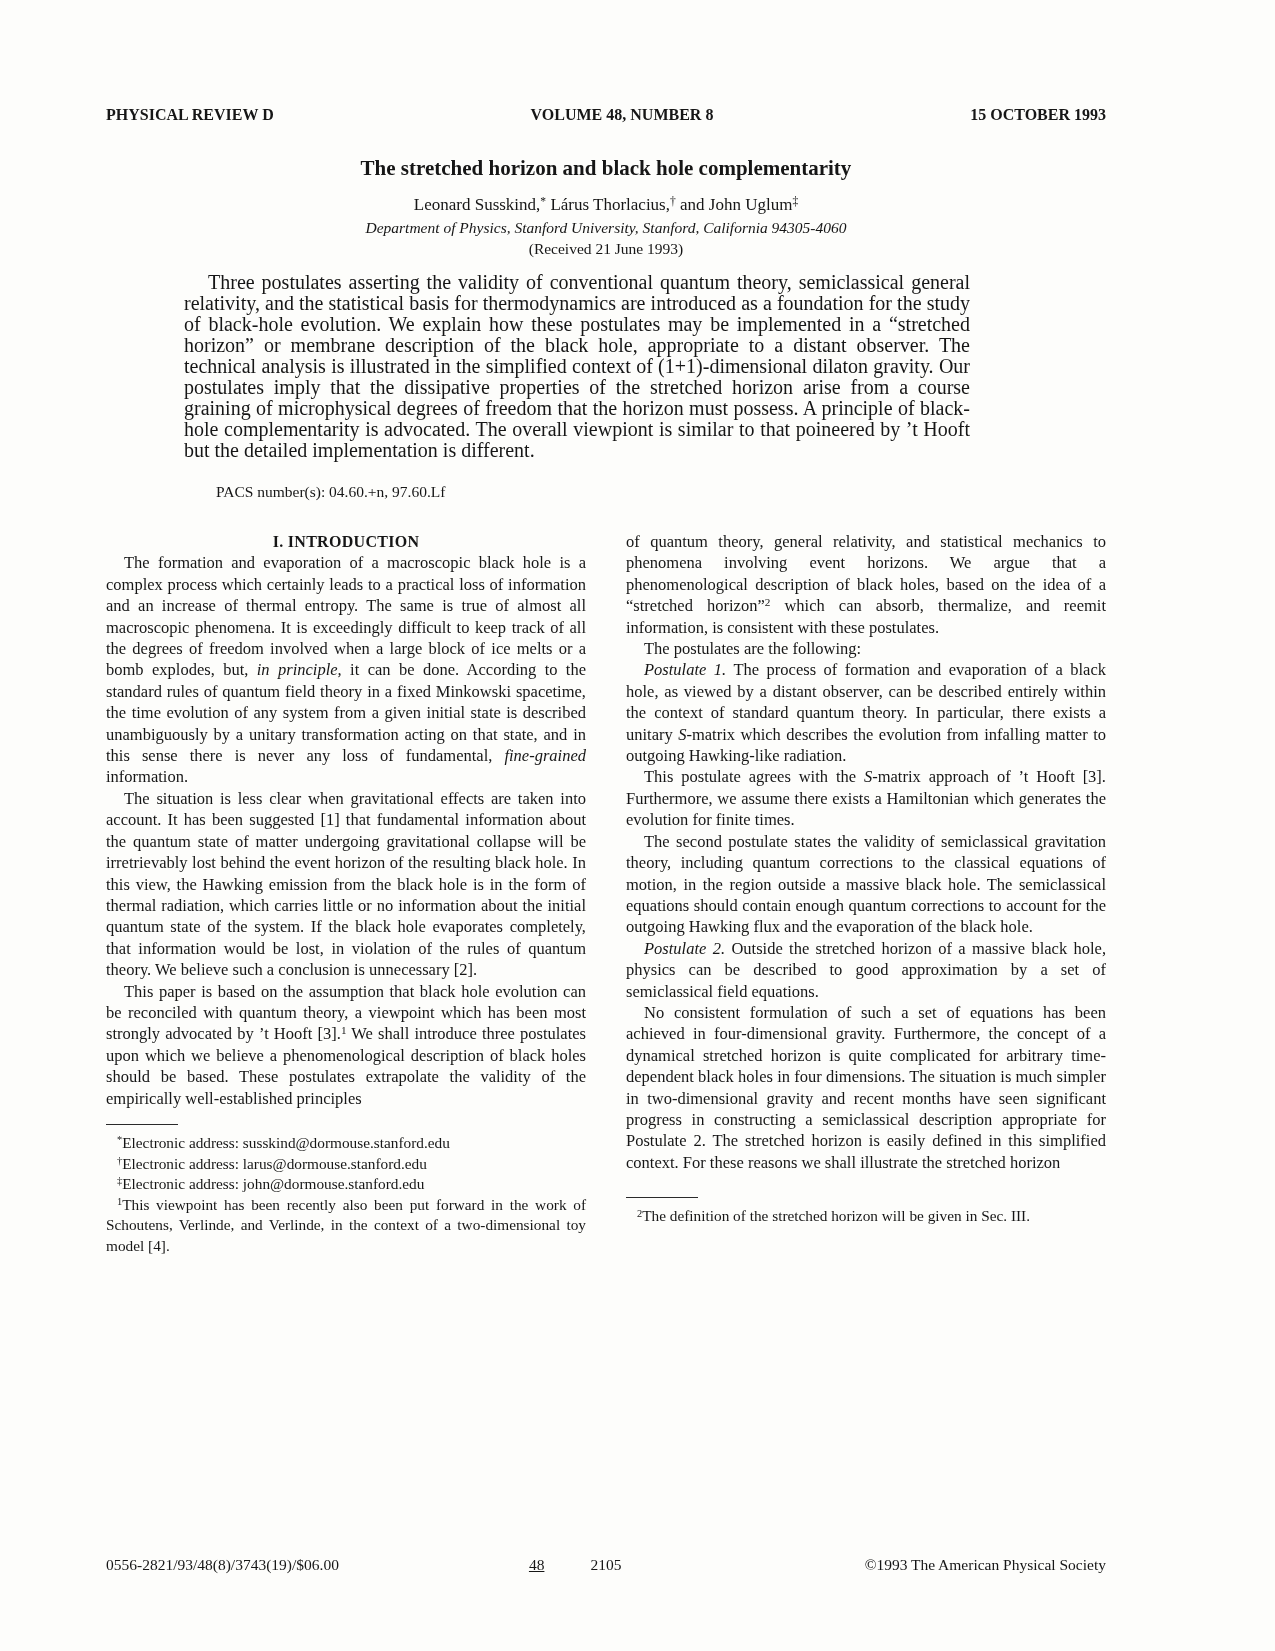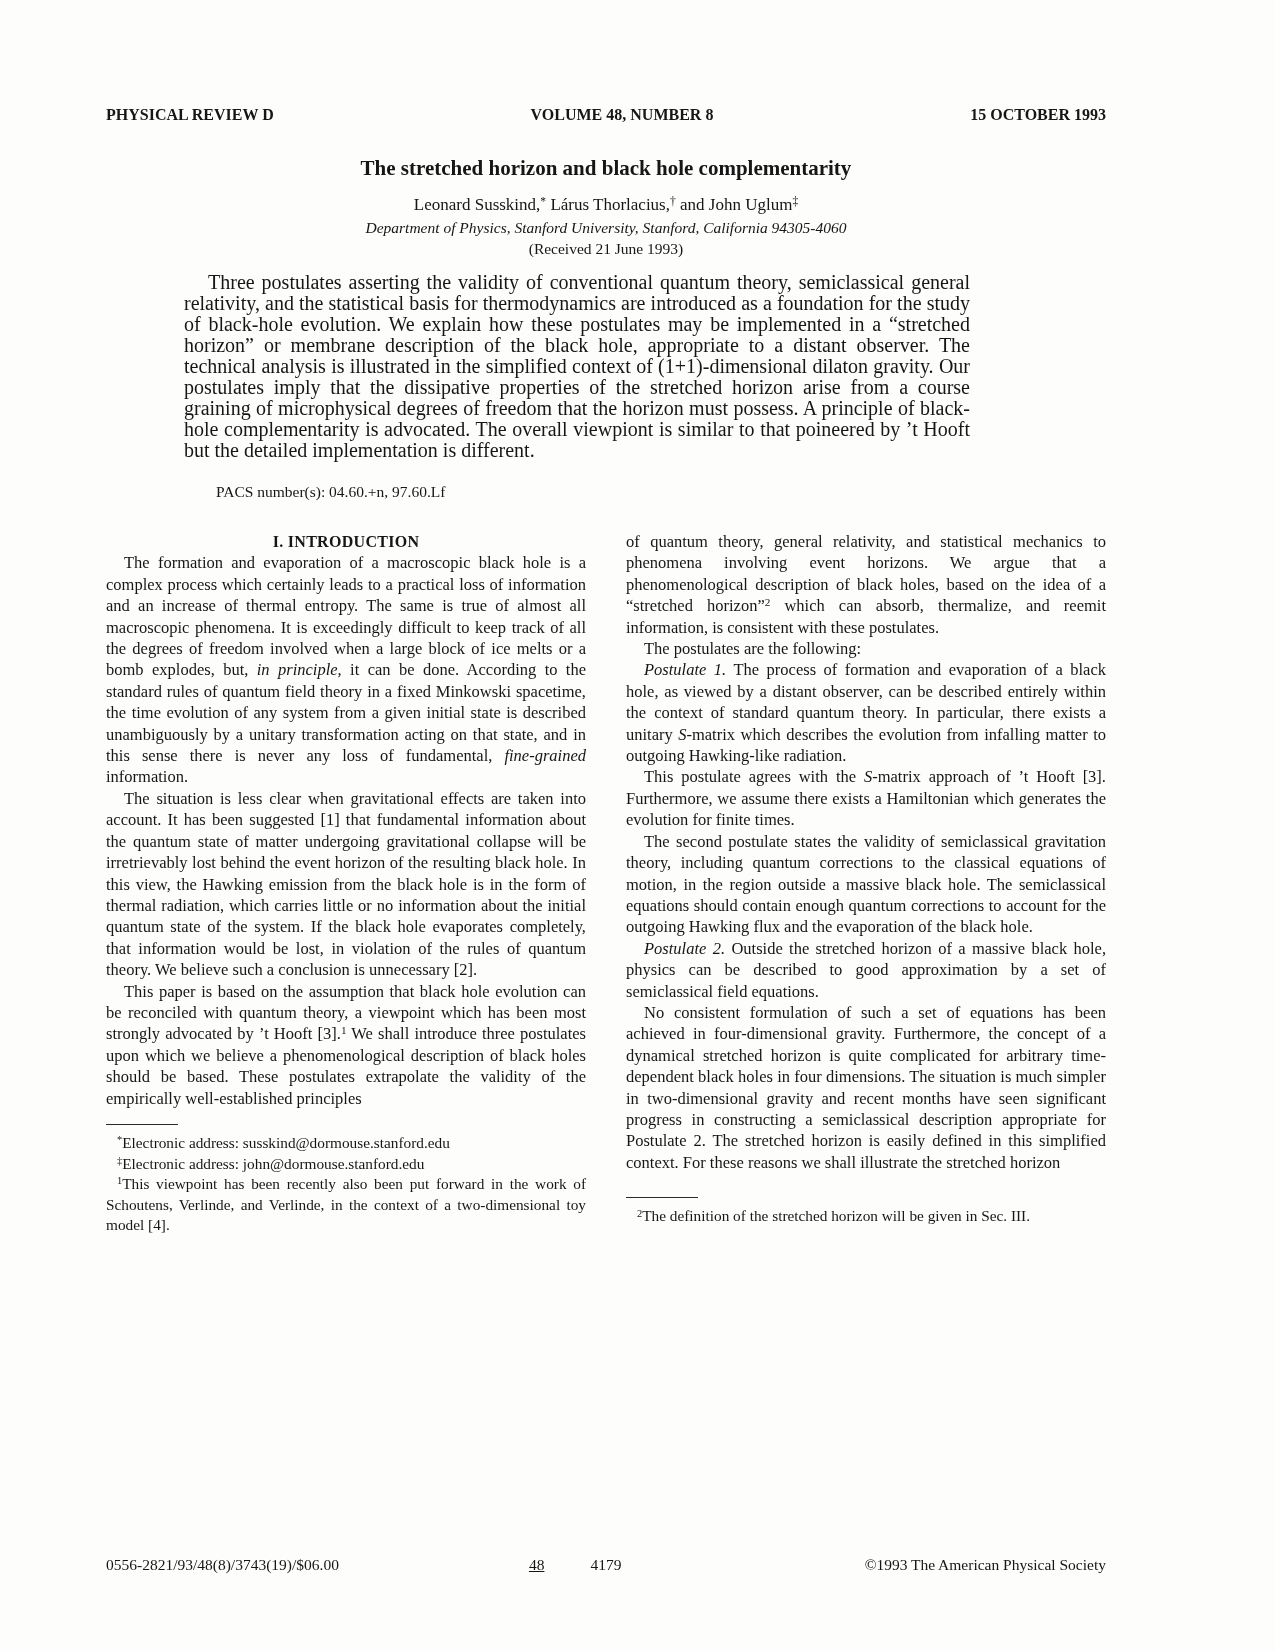--- a/index.html
+++ b/index.html
@@ -139,20 +139,21 @@
 
     <div class="col">
       <h2 class="section-heading">I. INTRODUCTION</h2>
       <p><span>The formation and evaporation of a macroscopic black hole is a complex process which certainly leads to a practical loss of information and an increase of thermal entropy.  The same is true of almost all macroscopic phenomena.  It is exceedingly difficult to keep track of all the degrees of freedom involved when a large block of ice melts or a bomb explodes, but, </span><span class="it">in principle,</span><span> it can be done.  According to the standard rules of quantum field theory in a fixed Minkowski spacetime, the time evolution of any system from a given initial state is described unambiguously by a unitary transformation acting on that state, and in this sense there is never any loss of fundamental, </span><span class="it">fine-grained</span><span> information.</span></p>
       <p><span>The situation is less clear when gravitational effects are taken into account.  It has been suggested [1] that fundamental information about the quantum state of matter undergoing gravitational collapse will be irretrievably lost behind the event horizon of the resulting black hole.  In this view, the Hawking emission from the black hole is in the form of thermal radiation, which carries little or no information about the initial quantum state of the system.  If the black hole evaporates completely, that information would be lost, in violation of the rules of quantum theory.  We believe such a conclusion is unnecessary [2].</span></p>
       <p><span>This paper is based on the assumption that black hole evolution can be reconciled with quantum theory, a viewpoint which has been most strongly advocated by ’t Hooft [3].</span><sup>1</sup><span>  We shall introduce three postulates upon which we believe a phenomenological description of black holes should be based.  These postulates extrapolate the validity of the empirically well-established principles</span></p>
 
       <hr class="fn-rule">
       <div class="footnotes">
         <p><sup>*</sup><span>Electronic address: susskind@dormouse.stanford.edu</span></p>
+        <p><sup>†</sup><span>Electronic address: larus@dormouse.stanford.edu</span></p>
         <p><sup>‡</sup><span>Electronic address: john@dormouse.stanford.edu</span></p>
         <p><sup>1</sup><span>This viewpoint has been recently also been put forward in the work of Schoutens, Verlinde, and Verlinde, in the context of a two-dimensional toy model [4].</span></p>
       </div>
     </div>
 
     <div class="col">
       <p class="cont"><span>of quantum theory, general relativity, and statistical mechanics to phenomena involving event horizons.  We argue that a phenomenological description of black holes, based on the idea of a “stretched horizon”</span><sup>2</sup><span> which can absorb, thermalize, and reemit information, is consistent with these postulates.</span></p>
       <p><span>The postulates are the following:</span></p>
       <p><span class="it">Postulate 1.</span><span>  The process of formation and evaporation of a black hole, as viewed by a distant observer, can be described entirely within the context of standard quantum theory.  In particular, there exists a unitary </span><span class="it">S</span><span>-matrix which describes the evolution from infalling matter to outgoing Hawking-like radiation.</span></p>
       <p><span>This postulate agrees with the </span><span class="it">S</span><span>-matrix approach of ’t Hooft [3].  Furthermore, we assume there exists a Hamiltonian which generates the evolution for finite times.</span></p>
@@ -164,17 +165,17 @@
       <div class="footnotes">
         <p><sup>2</sup><span>The definition of the stretched horizon will be given in Sec. III.</span></p>
       </div>
     </div>
 
   </div>
 
   <footer class="page-footer">
     <span>0556-2821/93/48(8)/3743(19)/$06.00</span>
     <span class="footer-volume">48</span>
-    <span class="footer-page">4179</span>
+    <span class="footer-page">2105</span>
     <span class="footer-copyright">©1993 The American Physical Society</span>
   </footer>
 
 </div>
 
 </body></html>

